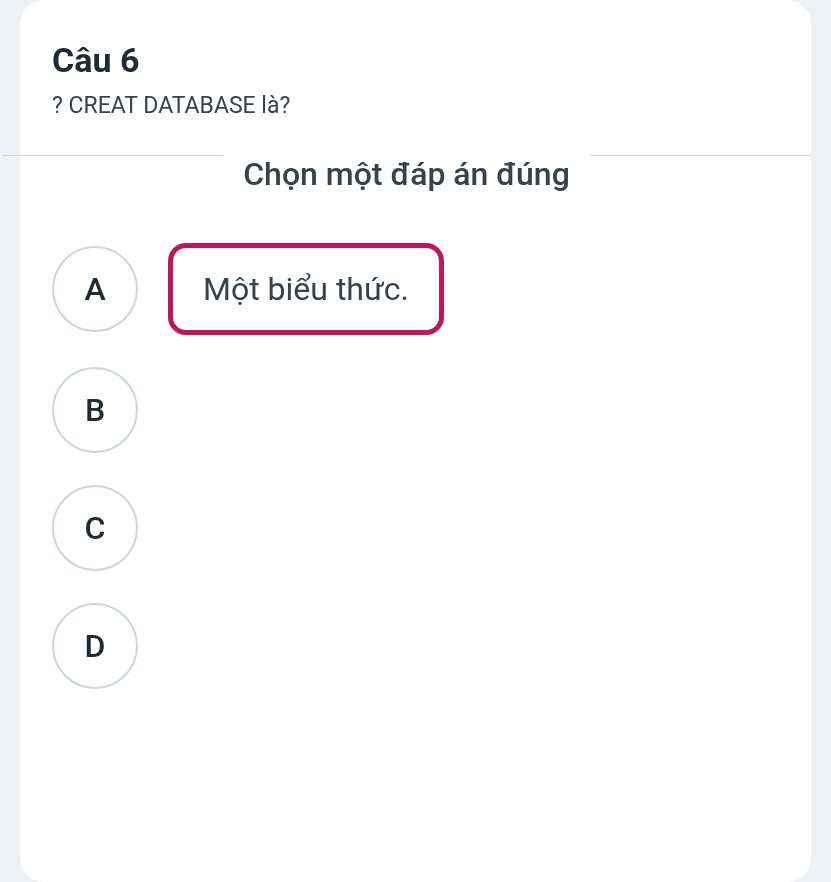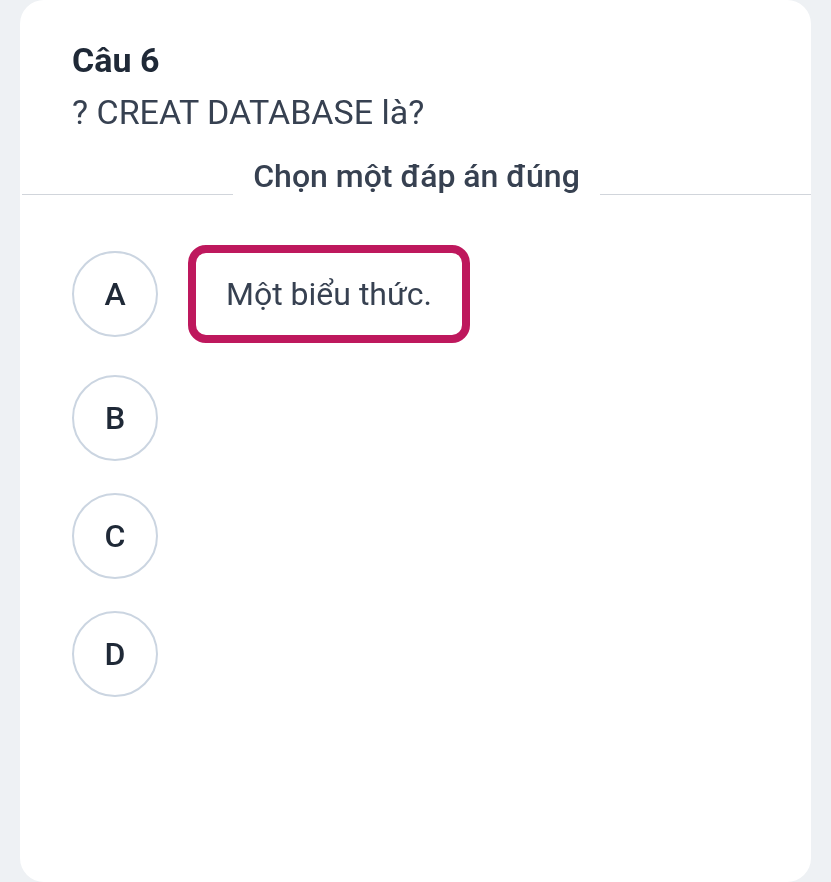--- a/index.html
+++ b/index.html
@@ -11,38 +11,38 @@
       font-family: -apple-system, BlinkMacSystemFont, 'Segoe UI', Roboto, Helvetica, Arial, sans-serif;
       background: #eef1f4;
       width: 831px;
       height: 882px;
       padding: 0;
     }
     .card {
       background: #ffffff;
       border-radius: 24px;
       margin: 0 20px;
-      padding: 40px 50px 50px 52px;
+      padding: 40px 50px 50px 32px;
       height: 100%;
     }
     .question-number {
       font-size: 34px;
       font-weight: 700;
       color: #1f2937;
       margin-bottom: 12px;
     }
     .question-text {
-      font-size: 34px;
+      font-size: 23px;
       font-weight: 400;
       color: #374151;
-      margin-bottom: 25px;
+      margin-bottom: 36px;
     }
     .instruction-row {
       display: flex;
-      align-items: flex-end;
+      align-items: flex-start;
       margin: 0 -50px 50px -50px;
     }
     .instruction-line {
       flex: 1;
       height: 1px;
       background: #d1d5db;
     }
     .instruction-text {
       font-size: 32px;
       font-weight: 500;
@@ -69,21 +69,21 @@
       align-items: center;
       justify-content: center;
       font-size: 32px;
       font-weight: 500;
       color: #1f2937;
       flex-shrink: 0;
       cursor: pointer;
       background: #ffffff;
     }
     .option-text {
-      border: 8px solid #be185d;
+      border: 5px solid #be185d;
       border-radius: 18px;
       padding: 22px 30px;
       font-size: 32px;
       font-weight: 400;
       color: #374151;
       cursor: pointer;
       background: #ffffff;
       display: inline-block;
     }
   </style>

